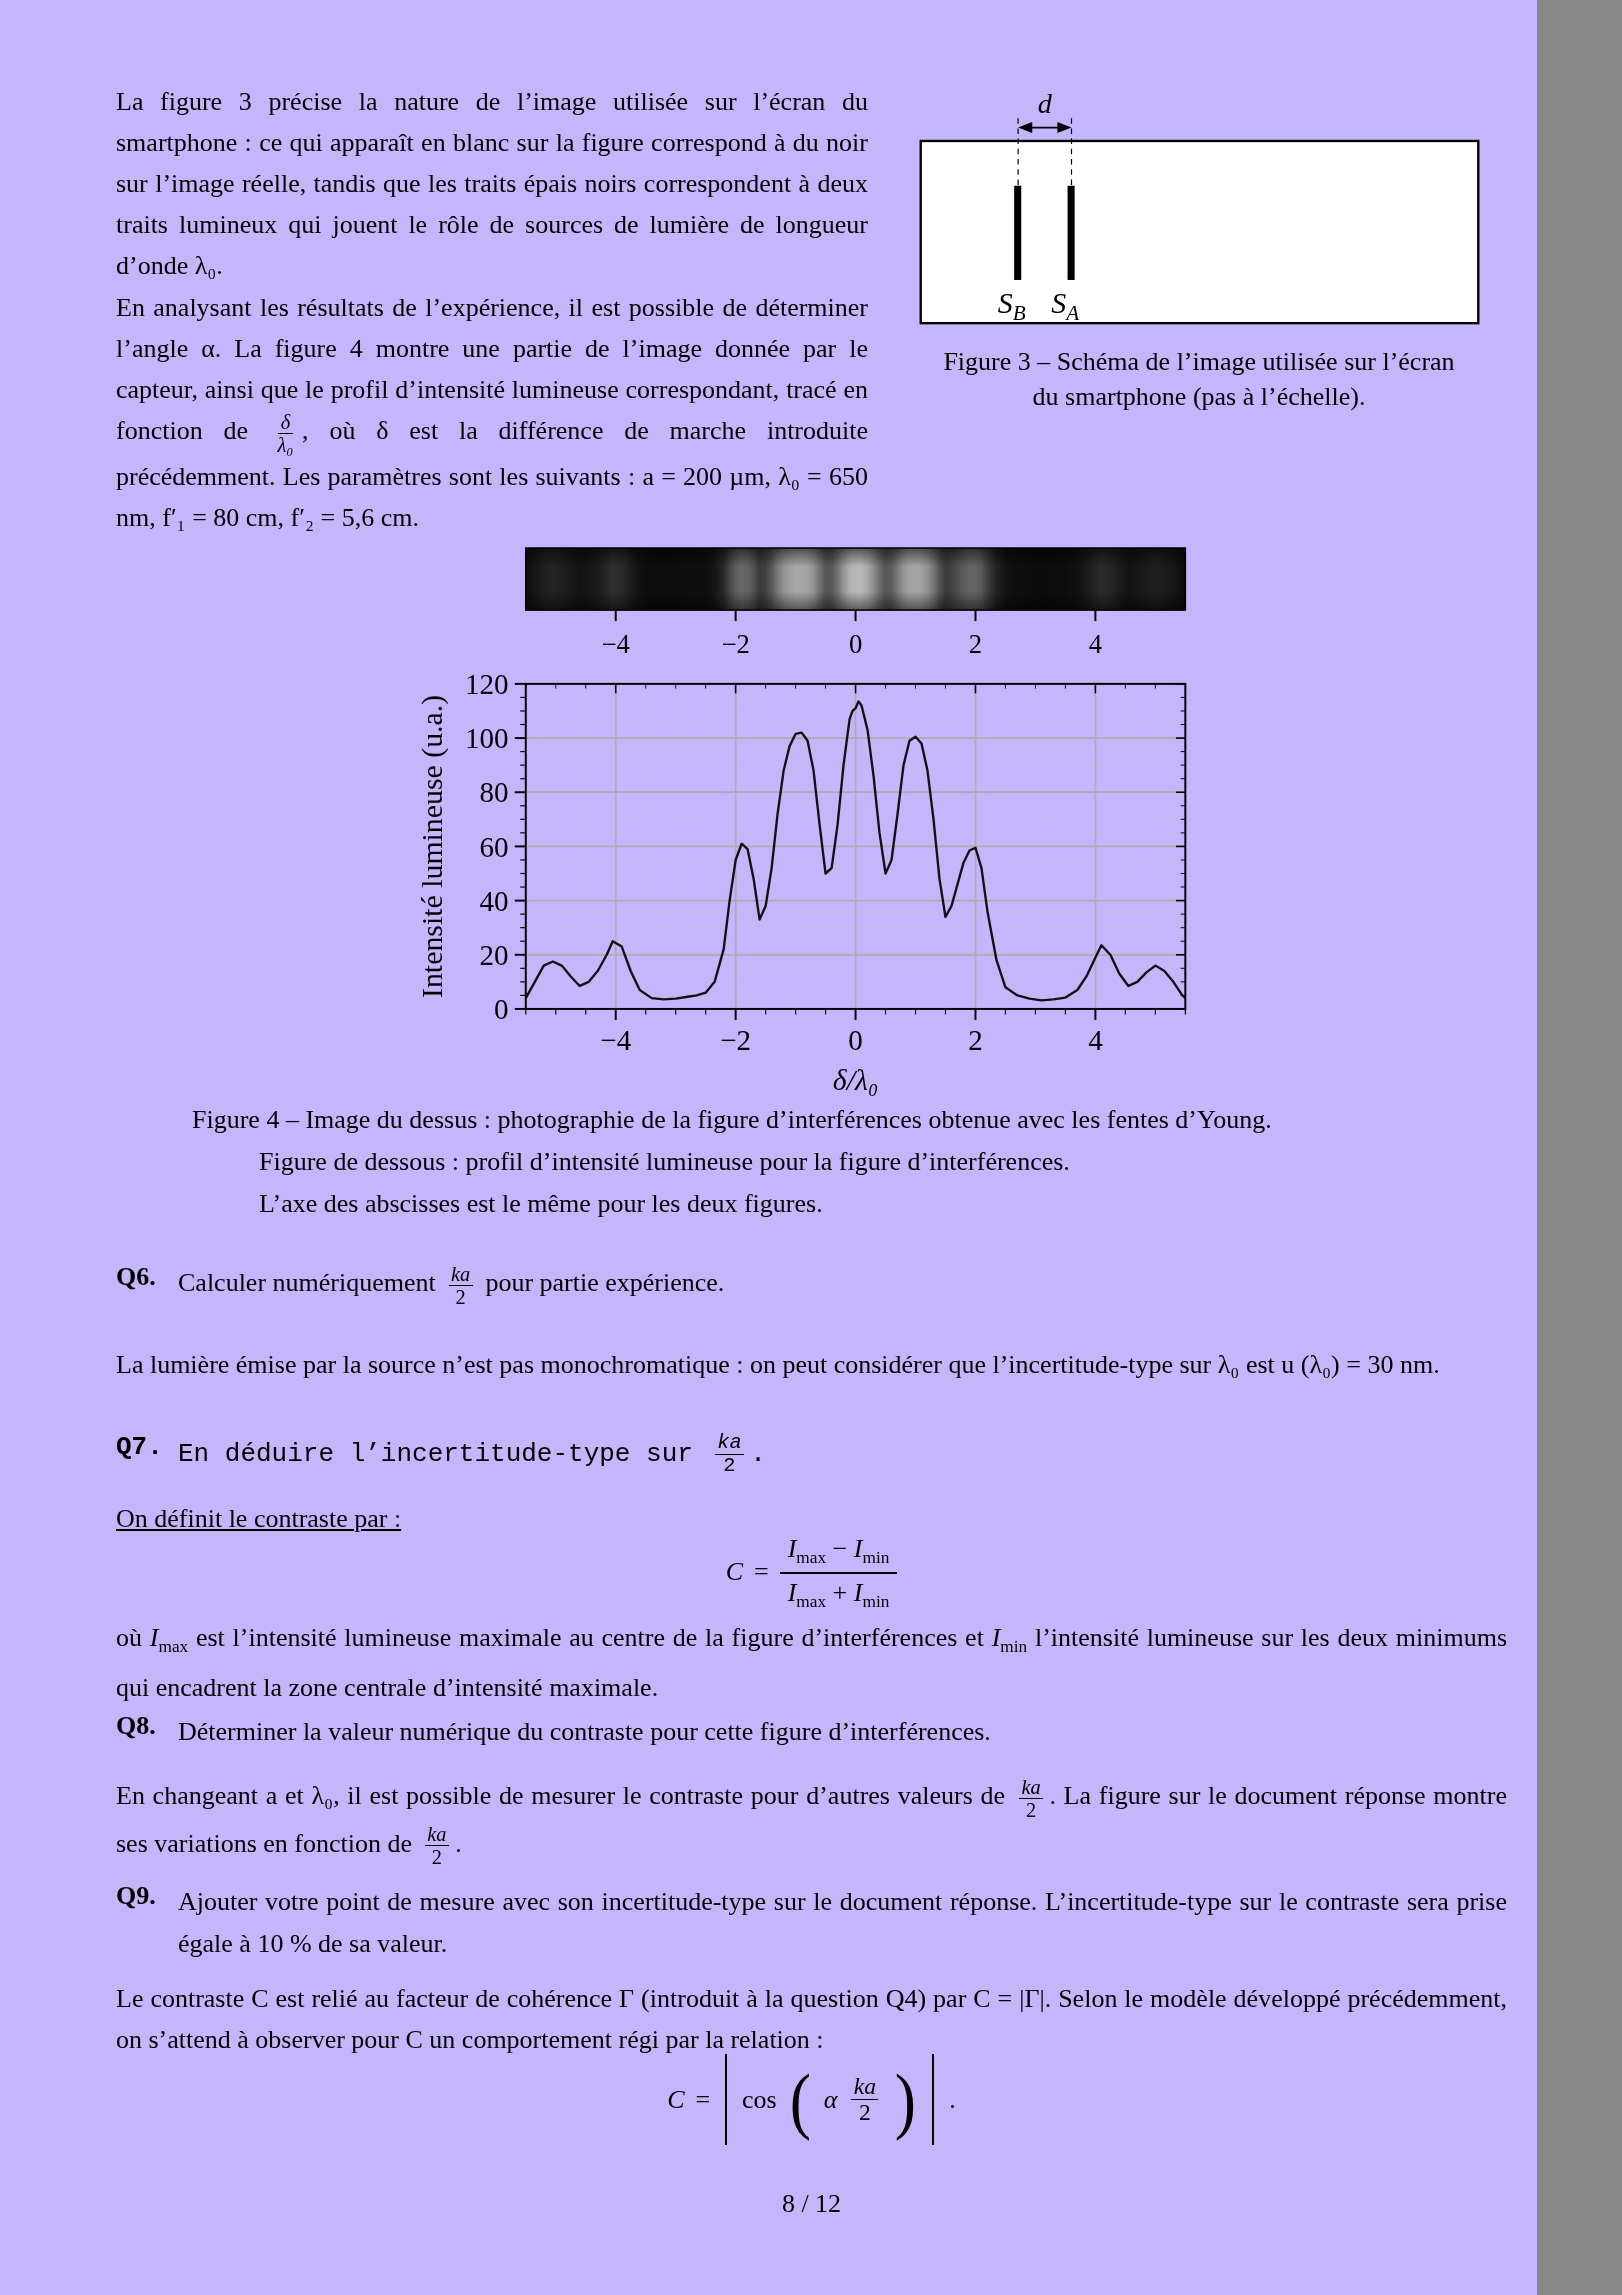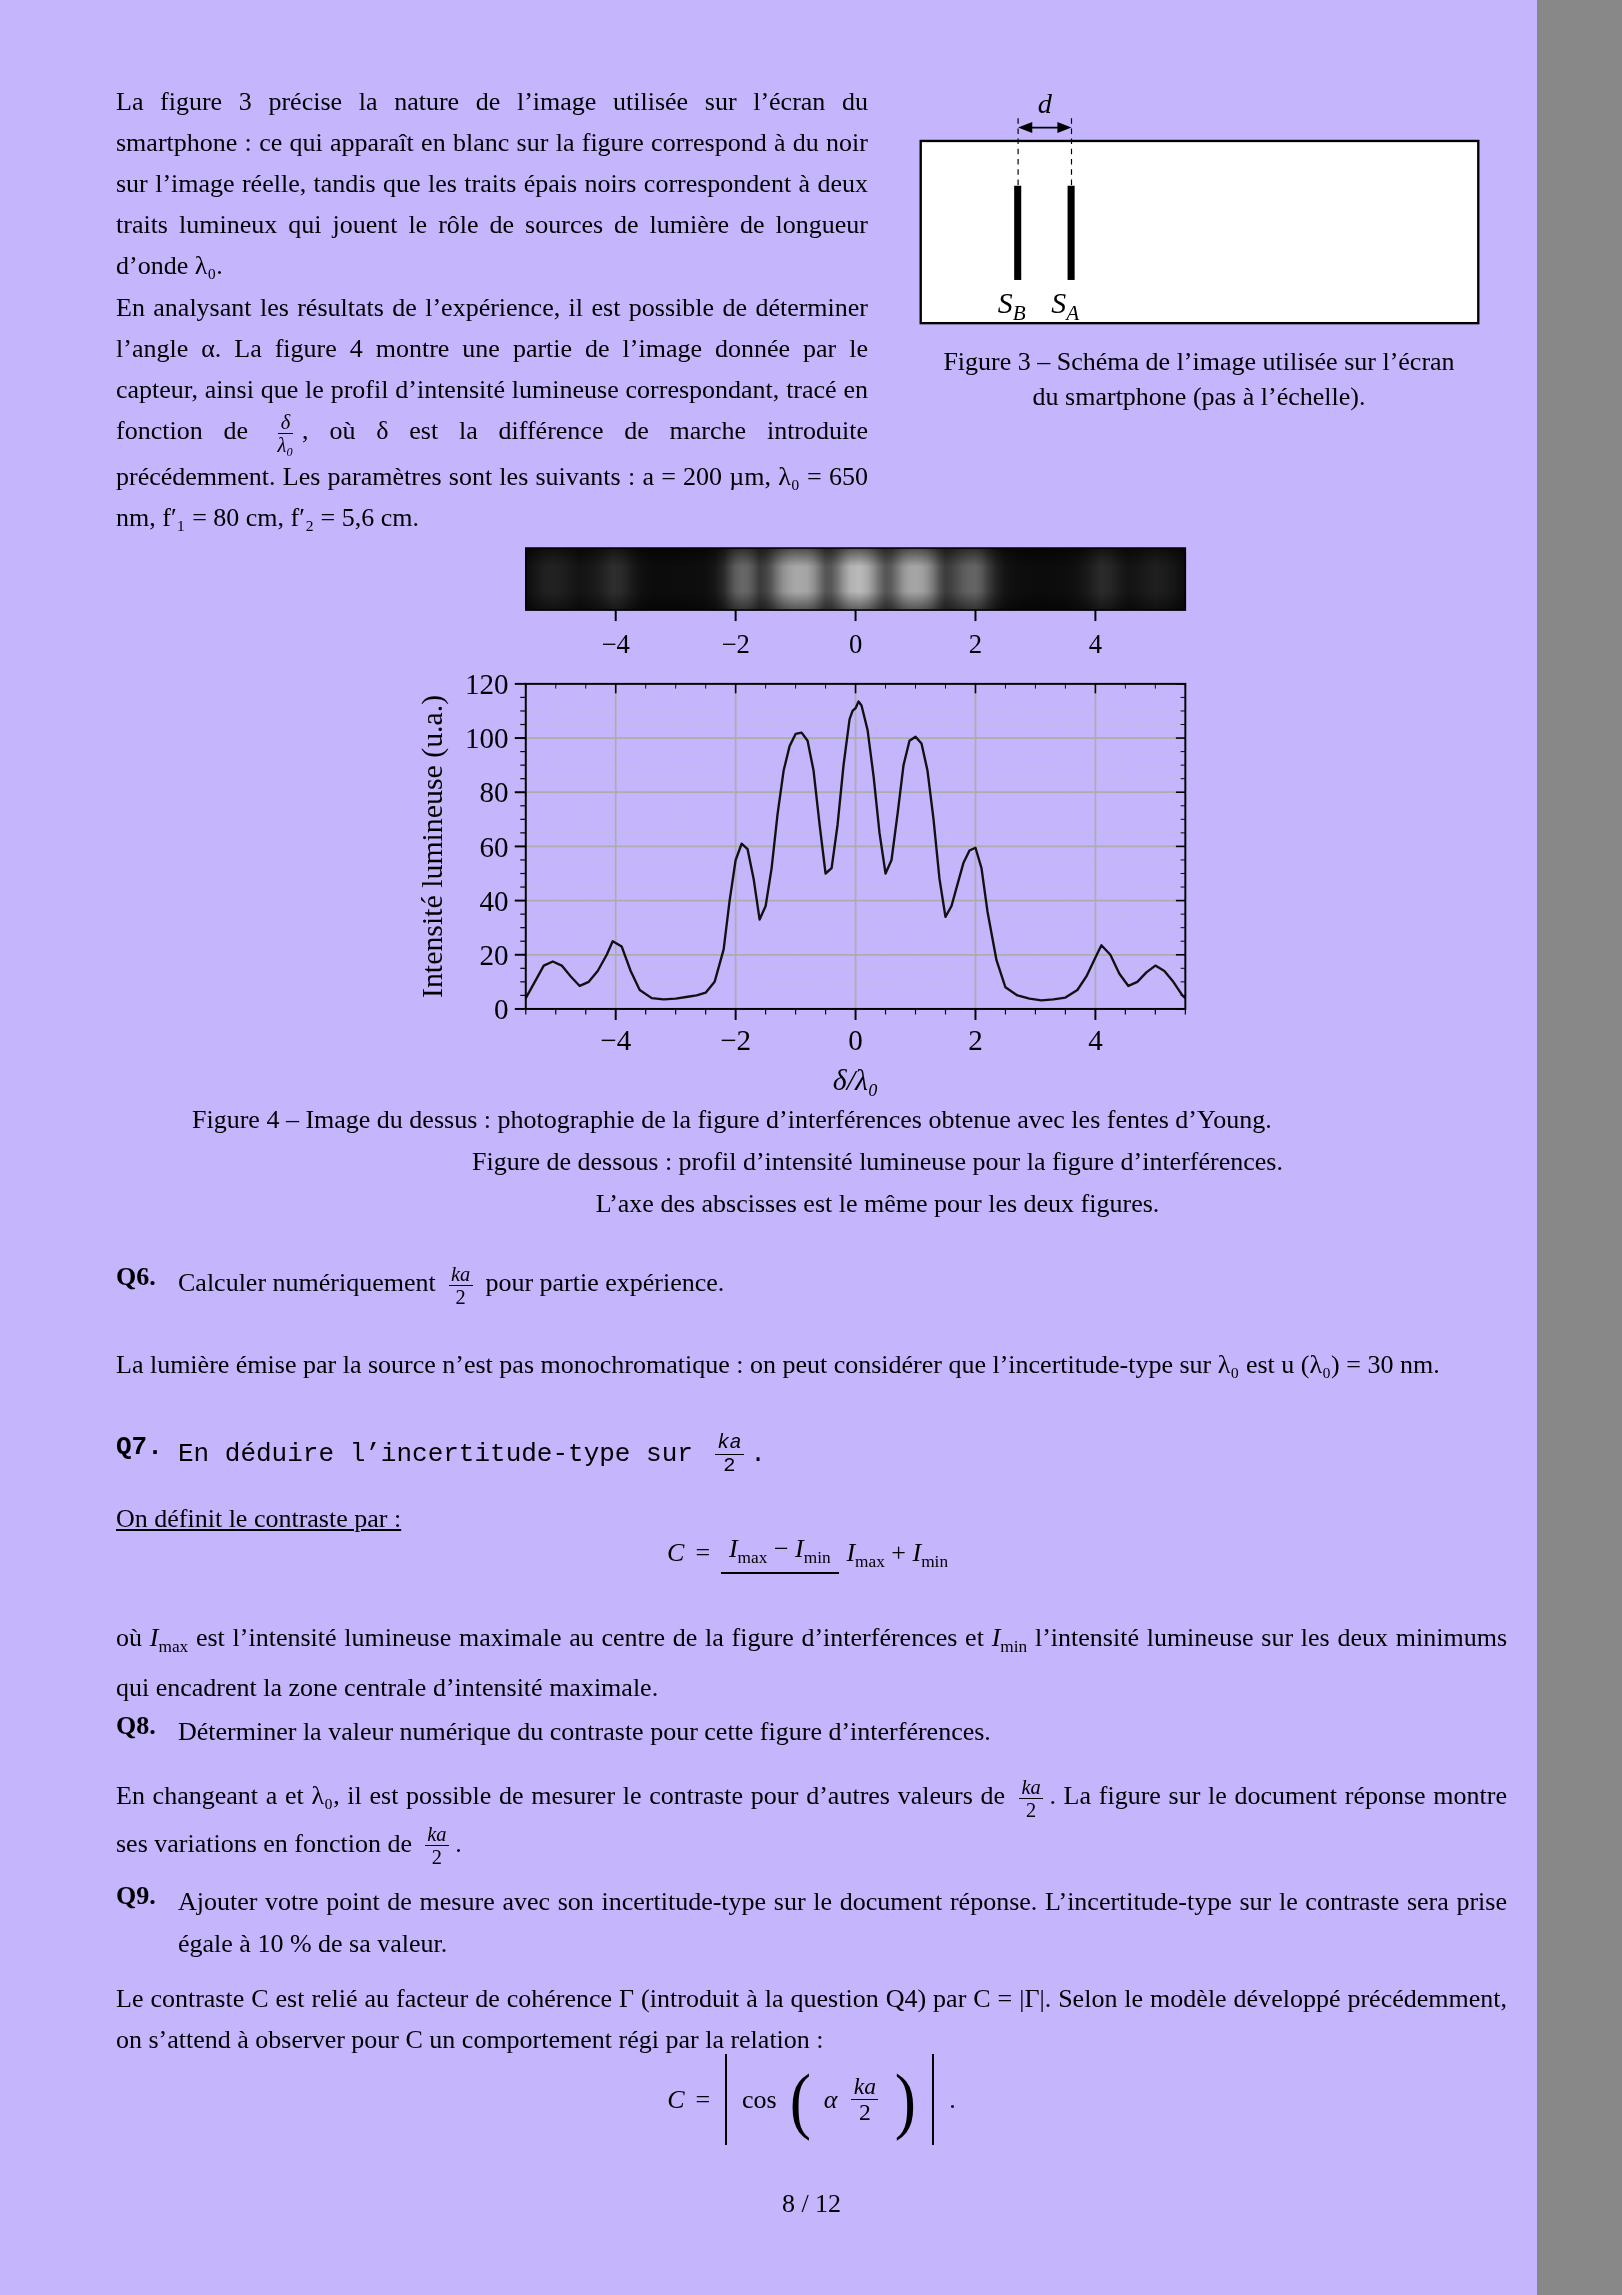--- a/index.html
+++ b/index.html
@@ -14,30 +14,30 @@
         margin:0 6.3px;font-size:20.4px;line-height:1.08;}
   .frac .fnum{border-bottom:1.6px solid #000;padding:0 2.4px;}
   .frac .fden{padding:0 2.4px;}
   
   .question{position:absolute;left:116px;width:1391px;}
   .qlabel{position:absolute;left:0;top:0;font-weight:bold;}
   .qtext{margin-left:62px;text-align:justify;line-height:42px;}
   
   .equation{position:absolute;left:116px;width:1391px;display:flex;justify-content:center;
             align-items:center;gap:11px;}
-  .bigfrac{display:inline-flex;flex-direction:row;align-items:center;font-size:26px;}
+  .bigfrac{display:inline-flex;flex-direction:column;align-items:center;font-size:26px;}
   .bigfrac .fnum{border-bottom:2px solid #000;padding:1.6px 7.9px 4.7px 7.9px;}
   .bigfrac .fden{padding:3.1px 7.9px 0 7.9px;}
   .bigfrac sub{font-size:17.3px;}
   .eqfrac{font-size:23.6px;margin:0 3.1px;}
   .vbar{display:inline-block;width:2px;height:91px;background:#000;margin:0 3.9px;}
   .paren{font-size:75px;font-weight:300;line-height:0;transform:scaleX(.85);}
   .caption3{position:absolute;left:932px;top:344px;width:534px;text-align:center;line-height:35px;}
   .caption4{position:absolute;left:192px;top:1099px;width:1287px;line-height:42px;}
-  .caption4 .cont{margin-left:84px;text-align:center;}
+  .caption4 .cont{margin-left:67px;}
   svg text{font-family:"Liberation Serif","DejaVu Serif",serif;}
   .ticklabel{font-size:37px;}
   .striplabel{font-size:34px;}
   .axis-title{font-size:38px;}
   .pagenum{position:absolute;left:116px;top:2189px;width:1391px;text-align:center;}
 </style>
 </head>
 <body>
 
 <div id="page">

